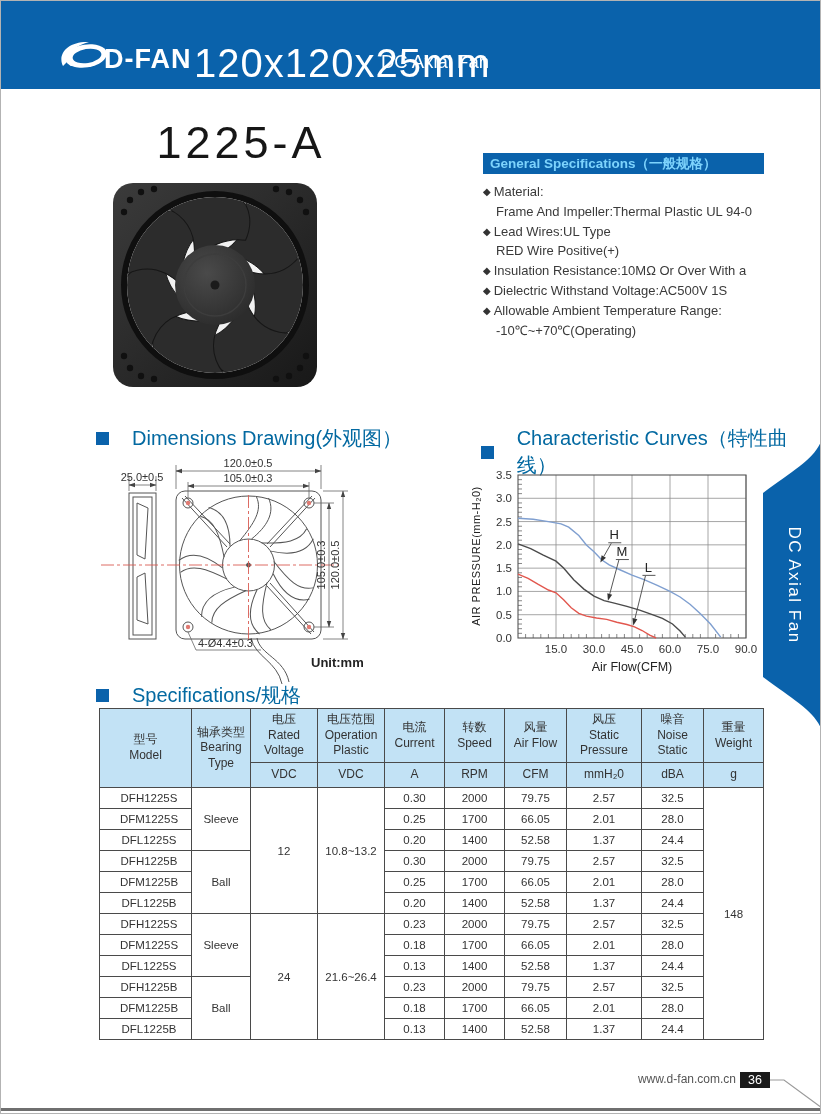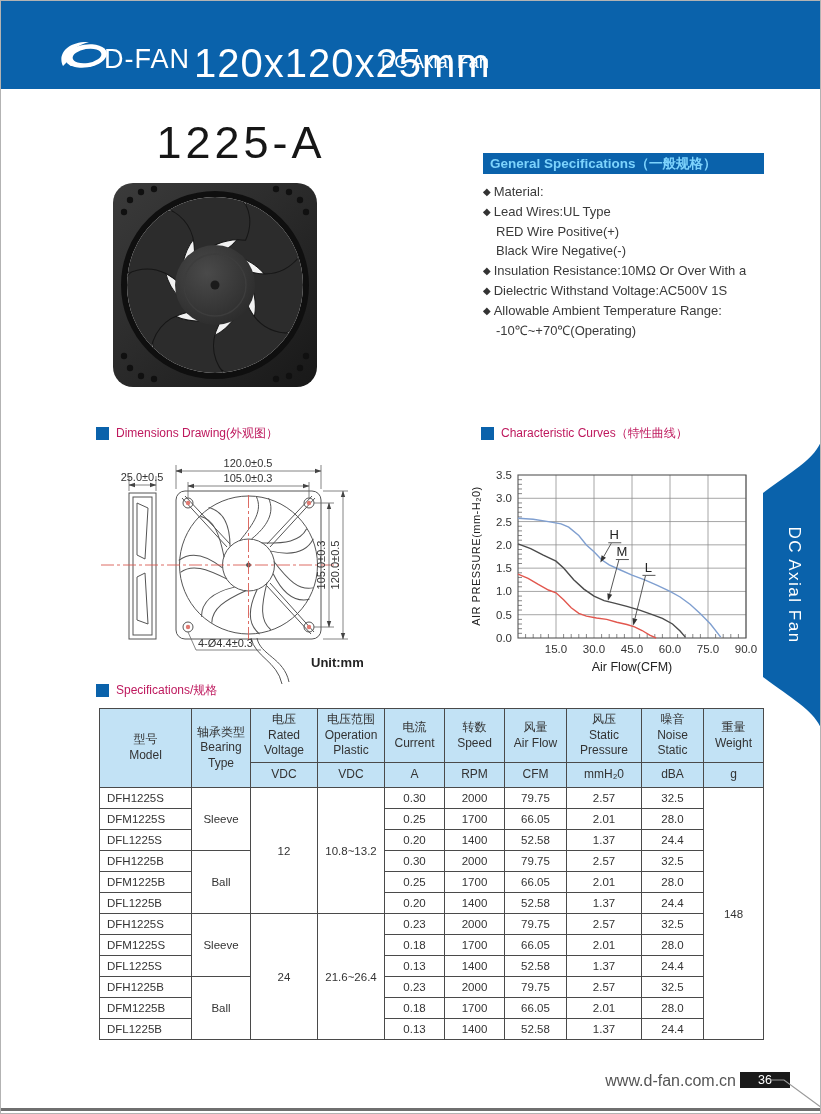--- a/index.html
+++ b/index.html
@@ -1,48 +1,48 @@
 <!DOCTYPE html>
 <html><head>
 <meta charset="utf-8">
 <style>
   *{margin:0;padding:0;box-sizing:border-box}
   html,body{width:821px;height:1114px;background:#fff;font-family:"Liberation Sans",sans-serif;}
   .page{position:absolute;left:0;top:0;width:821px;height:1114px;background:#fff;border:1px solid #b3b3b3;overflow:hidden}
   .topbar{position:absolute;left:0;top:0;width:100%;height:88px;background:#0a62ab}
-  .brand{position:absolute;left:103px;top:43px;color:#fff;font-size:27px;font-weight:normal;letter-spacing:1px}
+  .brand{position:absolute;left:103px;top:43px;color:#fff;font-size:27px;font-weight:bold;letter-spacing:1px}
   .size-title{position:absolute;left:193px;top:40px;color:#fff;font-size:40px;font-weight:400;letter-spacing:1px}
   .sub-title{position:absolute;left:380px;top:50px;color:#fff;font-size:18.5px;font-weight:400}
   .logo-svg{position:absolute;left:58px;top:37px}
   .model-title{position:absolute;left:95px;top:116px;width:290px;text-align:center;font-size:45px;letter-spacing:4px;color:#161616}
   .gs-head{position:absolute;left:482px;top:152px;width:281px;height:21px;background:#0a62ab;color:#7dd3fc;font-size:13.5px;font-weight:bold;line-height:21px;padding-left:7px}
   .gs-list{position:absolute;left:482px;top:181px;width:300px;color:#3a3a3a;font-size:13px}
   .gs-line{line-height:19.8px;white-space:nowrap}
   .gs-line .dia{font-size:10px;color:#333;margin-right:3px;vertical-align:1px}
   .gs-line.indent{padding-left:13px}
-  .sec-head{position:absolute;font-size:12px;color:#be185d;display:flex;align-items:center;gap:7px}
+  .sec-head{position:absolute;font-size:20px;color:#0369a1;display:flex;align-items:center;gap:23px}
   .sec-head .sq{width:13px;height:13px;background:#0a62ab;display:inline-block}
   .dim-svg{position:absolute;left:80px;top:450px}
   .curve-wrap{position:absolute;left:465px;top:452px}
   .tick{font-size:11.5px;fill:#333}
   .axis-label{font-size:12.5px;fill:#222}
   .y-axis-label{font-size:11px;fill:#222;letter-spacing:.5px}
   .curve-label{font-size:13px;fill:#222;text-anchor:middle}
   .dimtext{font-size:11px;fill:#333}
   .unit-text{font-size:13px;font-weight:600;fill:#222}
   .side-tab{position:absolute;left:750px;top:438px}
   .spec-table{position:absolute;left:98px;top:707px;width:664px;border-collapse:collapse;table-layout:fixed;font-size:11.5px;color:#333}
   .spec-table th,.spec-table td{border:1px solid #4a4a4a;text-align:center;vertical-align:middle;font-weight:normal}
   .spec-table thead th{background:#c2e2f5;font-size:12px;line-height:1.3;padding:2px 1px}
   .spec-table thead tr.units th{height:25px}
   .spec-table thead tr.main th{height:54px}
   .spec-table tbody td{height:21px;background:#fff}
-  .spec-table td.model{text-align:left;padding-left:7px}
-  .footer-url{position:absolute;left:600px;top:1071px;width:135px;text-align:right;font-size:16px;color:#555}
-  .footer-badge{position:absolute;left:739px;top:1071px;width:50px;height:16px;background:#1a1a1a;color:#fff;font-size:12.5px;text-align:center;line-height:16px}
+  .spec-table td.model{text-align:center;padding-left:7px}
+  .footer-url{position:absolute;left:600px;top:1071px;width:135px;text-align:right;font-size:12px;color:#555}
+  .footer-badge{position:absolute;left:739px;top:1071px;width:30px;height:16px;background:#1a1a1a;color:#fff;font-size:12.5px;text-align:center;line-height:16px}
   .corner-svg{position:absolute;left:769px;top:1060px}
   .bottom-bar{position:absolute;left:0;top:1107px;width:100%;height:3px;background:#6f6f6f}
 </style>
 </head>
 <body>
 
 <div class="page">
 
   <header class="topbar">
     <svg class="logo-svg" width="48" height="38" viewBox="0 0 48 38">
@@ -98,23 +98,23 @@
     </g>
     <use href="#cdots"></use>
     <use href="#cdots" transform="translate(204,0) scale(-1,1)"></use>
     <use href="#cdots" transform="translate(0,206) scale(1,-1)"></use>
     <use href="#cdots" transform="translate(204,206) scale(-1,-1)"></use>
   </svg>
 
   <div class="gs-head">General Specifications（一般规格）</div>
   <div class="gs-list" id="gs-list">
       <div class="gs-line"><span class="dia">◆</span><span>Material:</span></div>
+      <div class="gs-line indent"><span>Frame And Impeller:Thermal Plastic UL 94-0</span></div>
       <div class="gs-line"><span class="dia">◆</span><span>Lead Wires:UL Type</span></div>
       <div class="gs-line indent"><span>RED Wire Positive(+)</span></div>
-      <div class="gs-line indent"><span>Black Wire Negative(-)</span></div>
       <div class="gs-line"><span class="dia">◆</span><span>Insulation Resistance:10MΩ Or Over With a</span></div>
       <div class="gs-line"><span class="dia">◆</span><span>Dielectric Withstand Voltage:AC500V 1S</span></div>
       <div class="gs-line"><span class="dia">◆</span><span>Allowable Ambient Temperature Range:</span></div>
       <div class="gs-line indent"><span>-10℃~+70℃(Operating)</span></div>
     </div>
 
   <div class="sec-head" style="left:95px;top:424px">
     <span class="sq"></span>
     <span>Dimensions Drawing(外观图）</span>
   </div>

